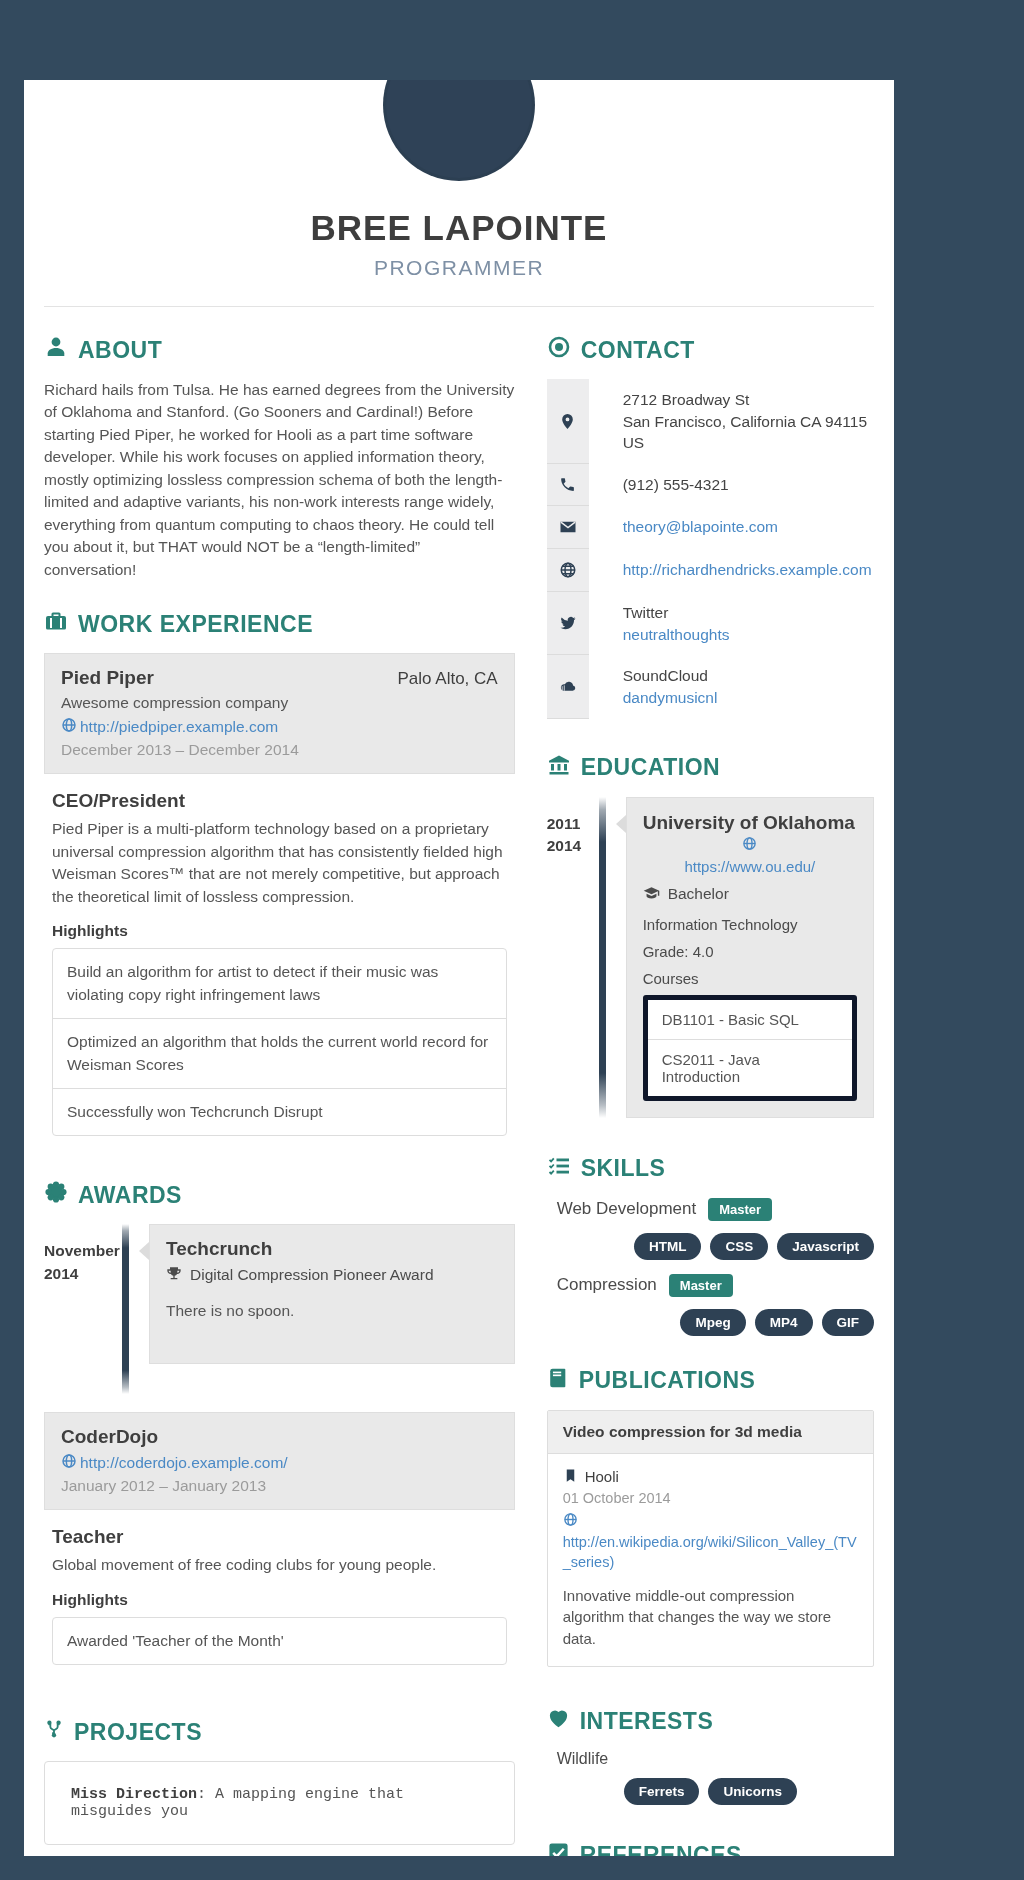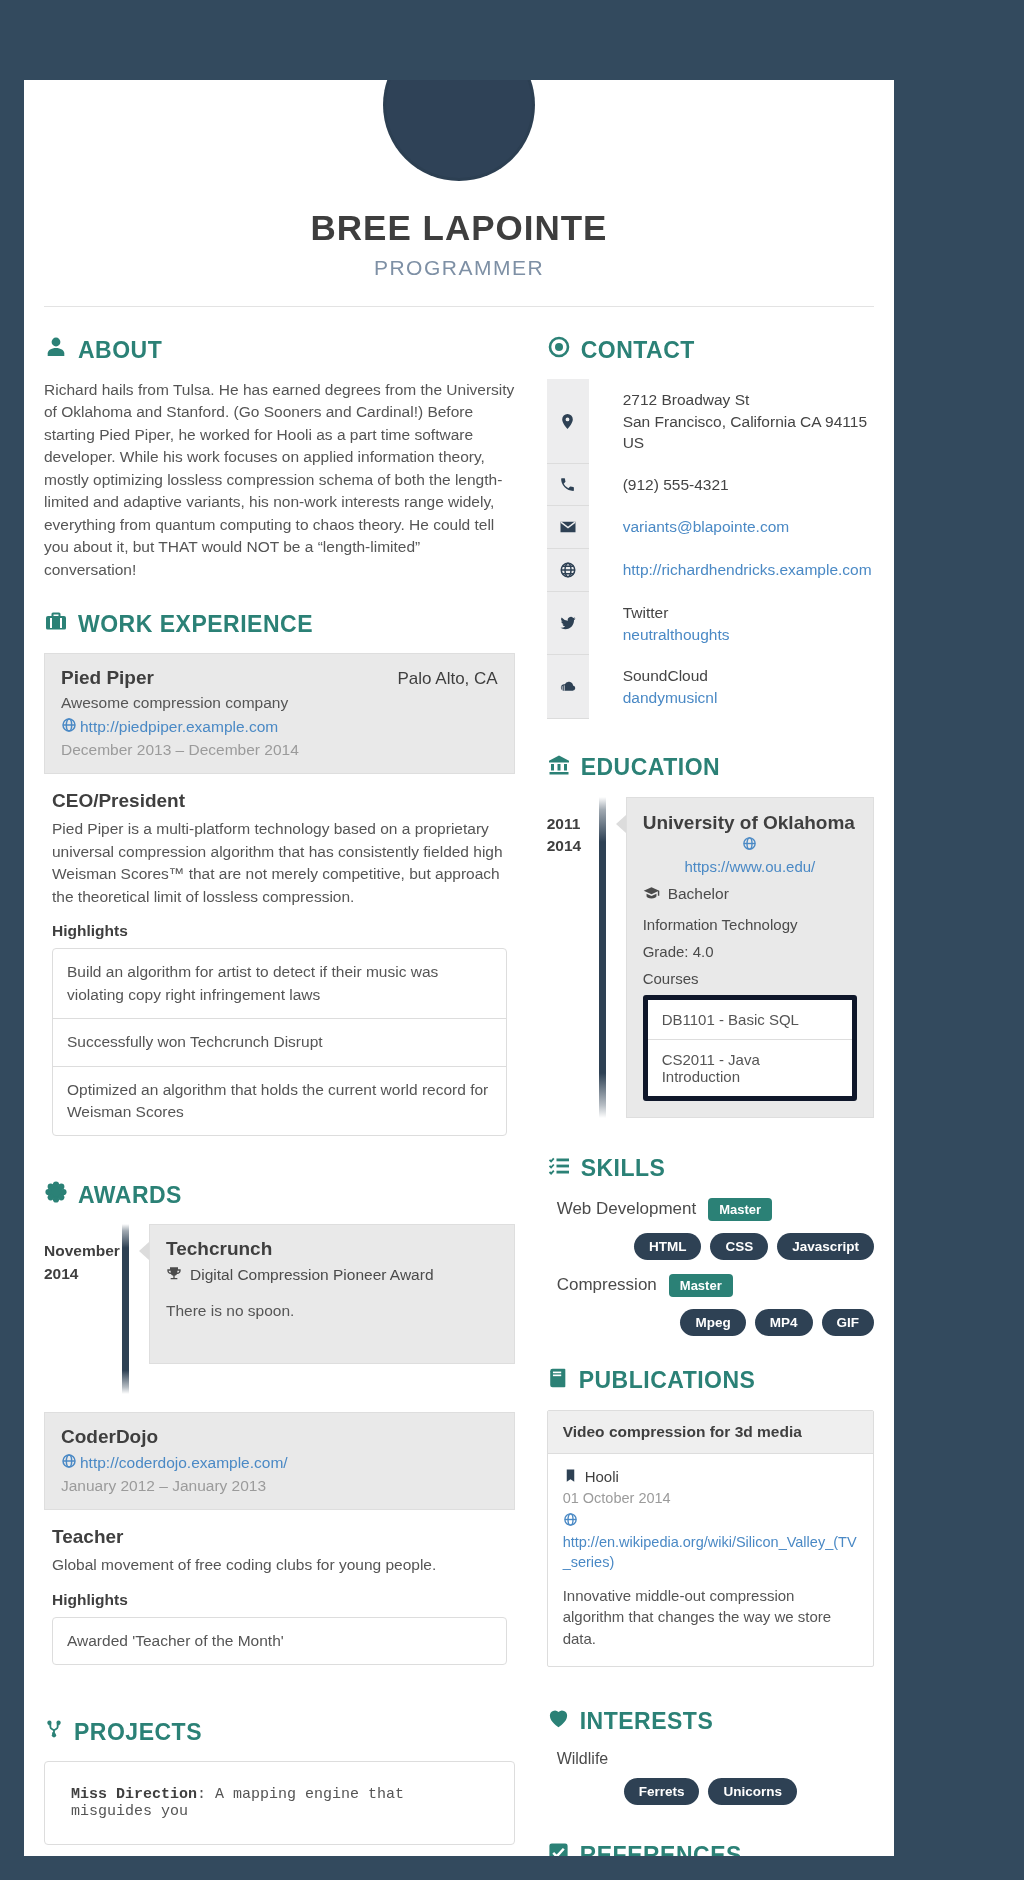--- a/index.html
+++ b/index.html
@@ -191,22 +191,22 @@
             </div>
             <div class="dates">December 2013 – December 2014</div>
           </div>
 
           <div class="job-block">
             <div class="job-title">CEO/President</div>
             <p class="body-text">Pied Piper is a multi-platform technology based on a proprietary universal compression algorithm that has consistently fielded high Weisman Scores™ that are not merely competitive, but approach the theoretical limit of lossless compression.</p>
             <div class="hl-label">Highlights</div>
             <ul class="hl-list">
               <li>Build an algorithm for artist to detect if their music was violating copy right infringement laws</li>
+              <li>Optimized an algorithm that holds the current world record for Weisman Scores</li>
               <li>Successfully won Techcrunch Disrupt</li>
-              <li>Optimized an algorithm that holds the current world record for Weisman Scores</li>
             </ul>
           </div>
         </div>
 
         <div style="margin-top:44px;">
           <div class="sec-head">
             <span><svg width="24" height="24" viewBox="0 0 24 24">
                   <g class="ic">
                     <circle cx="12" cy="12" r="6.6"></circle>
                     <circle cx="19.5" cy="12" r="3.1"></circle>
@@ -316,21 +316,21 @@
                 </div>
               <div class="contact-val"><span class="c-label">(912) 555-4321</span></div>
             </div>
             <div class="contact-row">
               <div class="contact-ic">
                   <svg width="18" height="18" viewBox="0 0 24 24">
                     <path class="ic-navy" d="M2 5h20v14H2z"></path>
                     <path d="M2.5 5.5 12 12.7l9.5-7.2" fill="none" stroke="#ededee" stroke-width="2"></path>
                   </svg>
                 </div>
-              <div class="contact-val"><a class="lnk" href="#">variants@blapointe.com</a></div>
+              <div class="contact-val"><a class="lnk" href="#">theory@blapointe.com</a></div>
             </div>
             <div class="contact-row">
               <div class="contact-ic">
                   <svg width="18" height="18" viewBox="0 0 24 24" fill="none" stroke="#2e4154" stroke-width="2">
                     <circle cx="12" cy="12" r="9"></circle>
                     <ellipse cx="12" cy="12" rx="4" ry="9"></ellipse>
                     <path d="M3 12h18M4 7h16M4 17h16"></path>
                   </svg>
                 </div>
               <div class="contact-val"><a class="lnk" href="#">http://richardhendricks.example.com</a></div>

